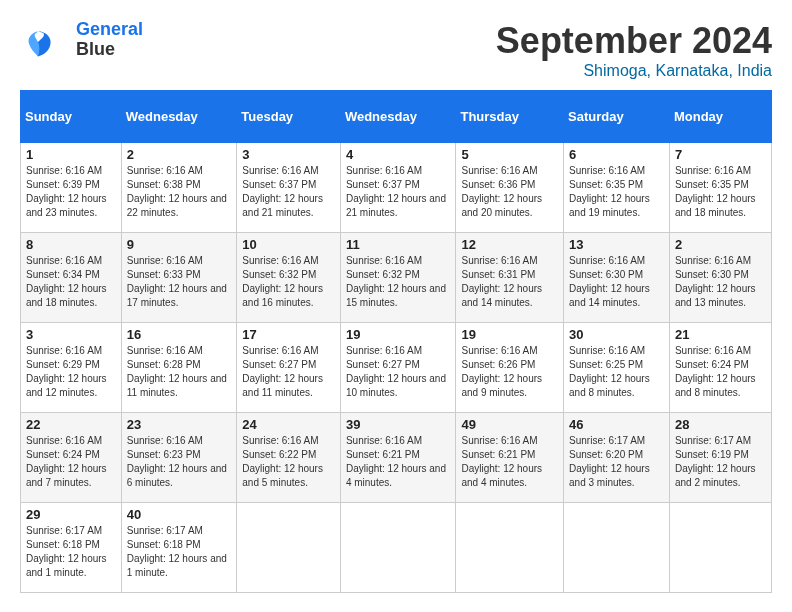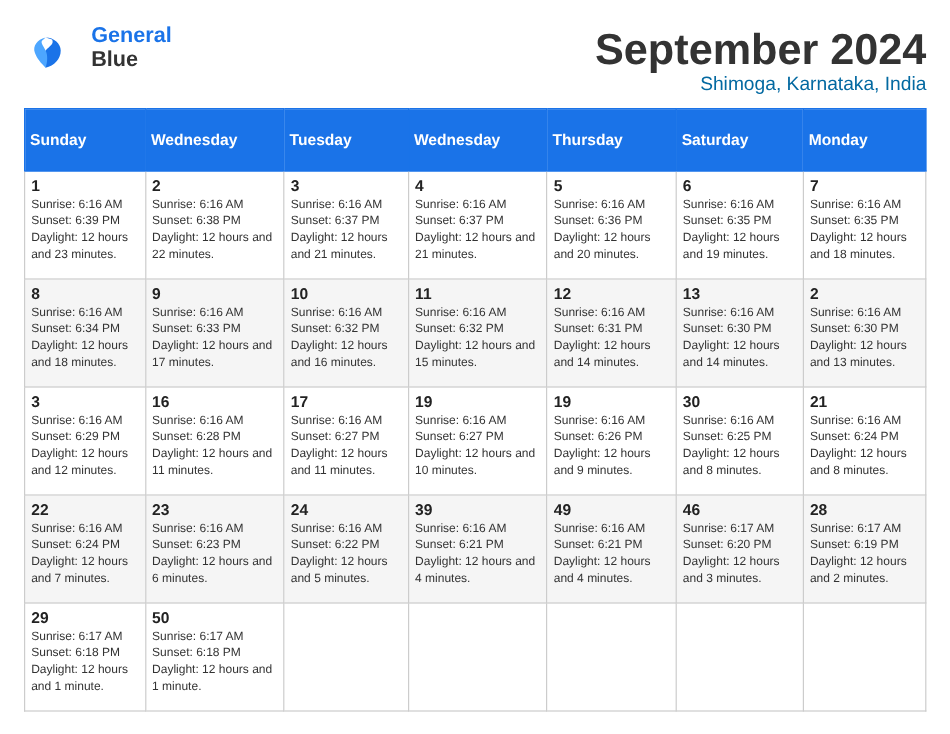--- a/index.html
+++ b/index.html
@@ -357,21 +357,21 @@
       <tr>
         <td>
         <span class="day-num">29</span>
         <div class="day-info">
           Sunrise: 6:17 AM<br>
           Sunset: 6:18 PM<br>
           Daylight: 12 hours and 1 minute.
         </div>
       </td>
         <td>
-        <span class="day-num">50</span>
+        <span class="day-num">40</span>
         <div class="day-info">
           Sunrise: 6:17 AM<br>
           Sunset: 6:18 PM<br>
           Daylight: 12 hours and 1 minute.
         </div>
       </td>
         <td class="empty-cell"></td>
         <td class="empty-cell"></td>
         <td class="empty-cell"></td>
         <td class="empty-cell"></td>

